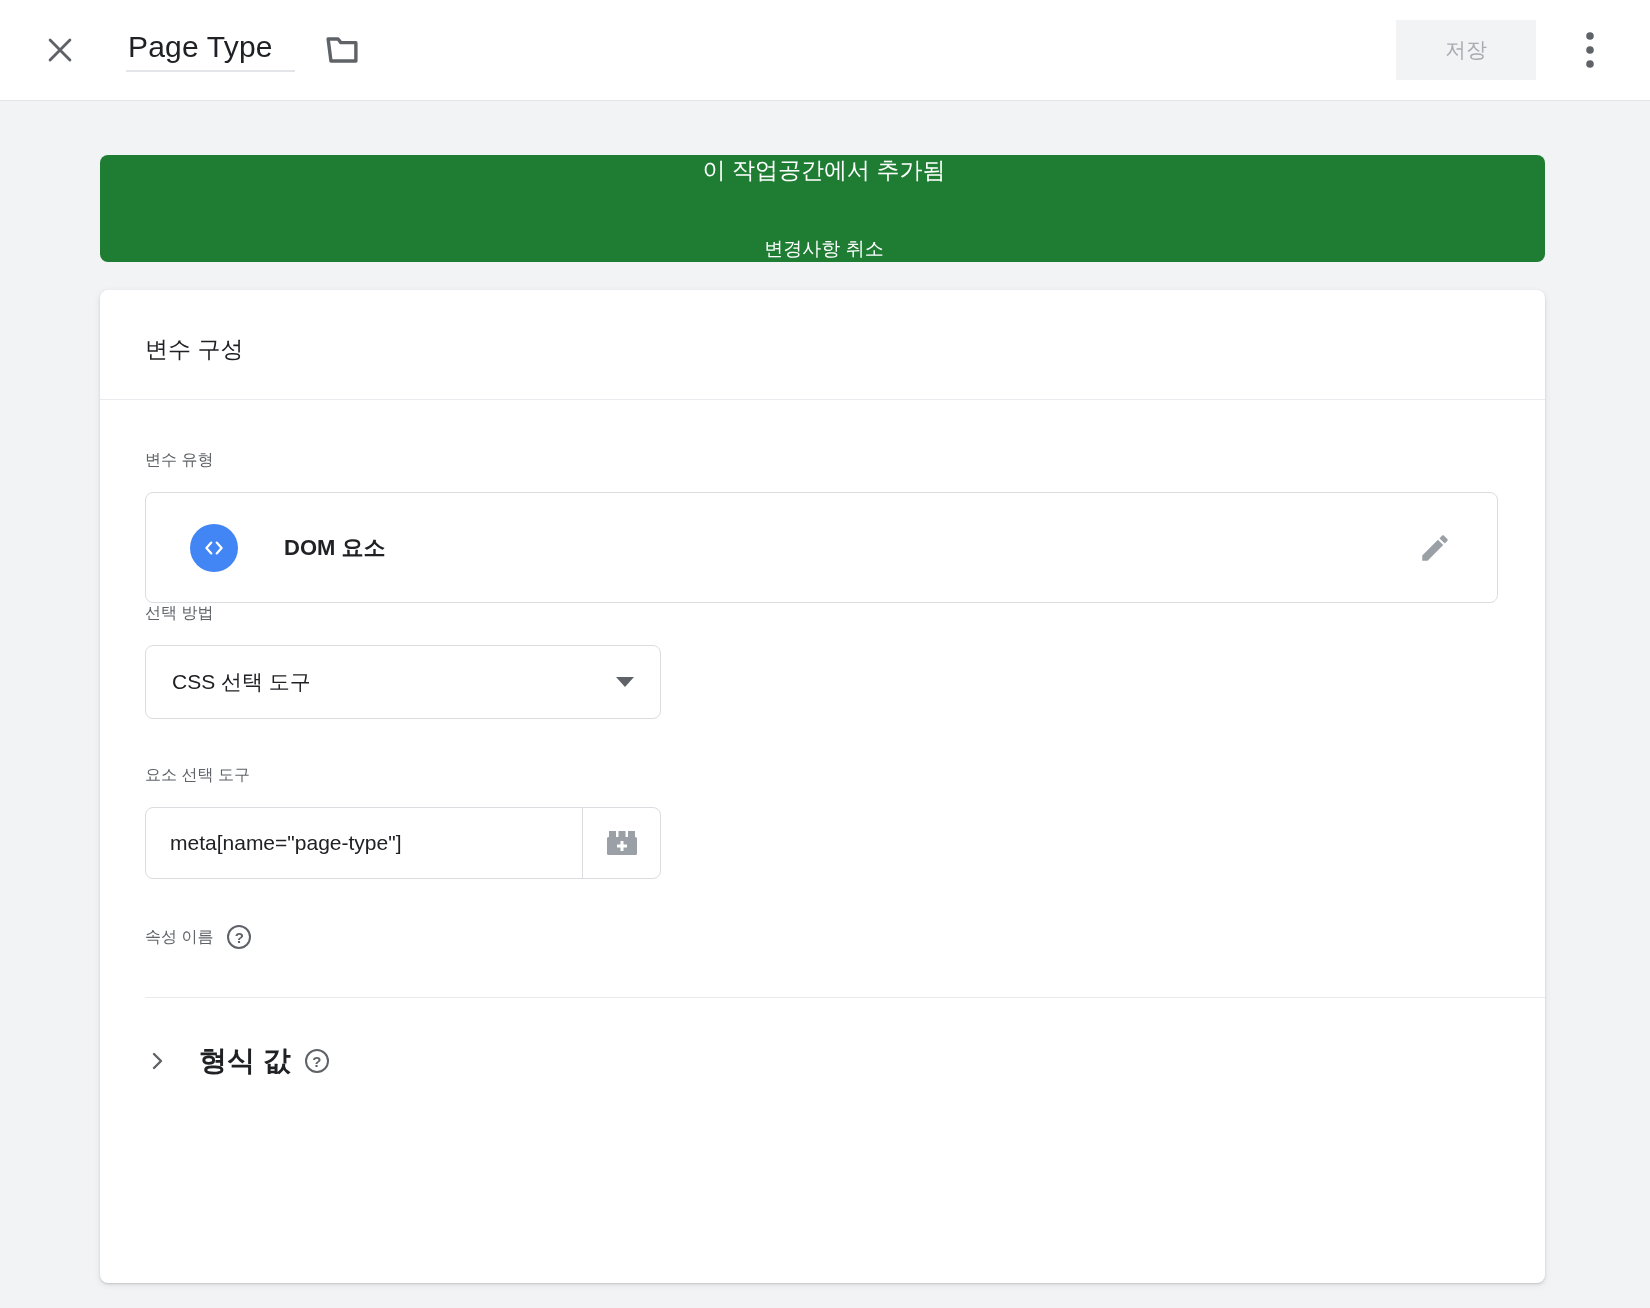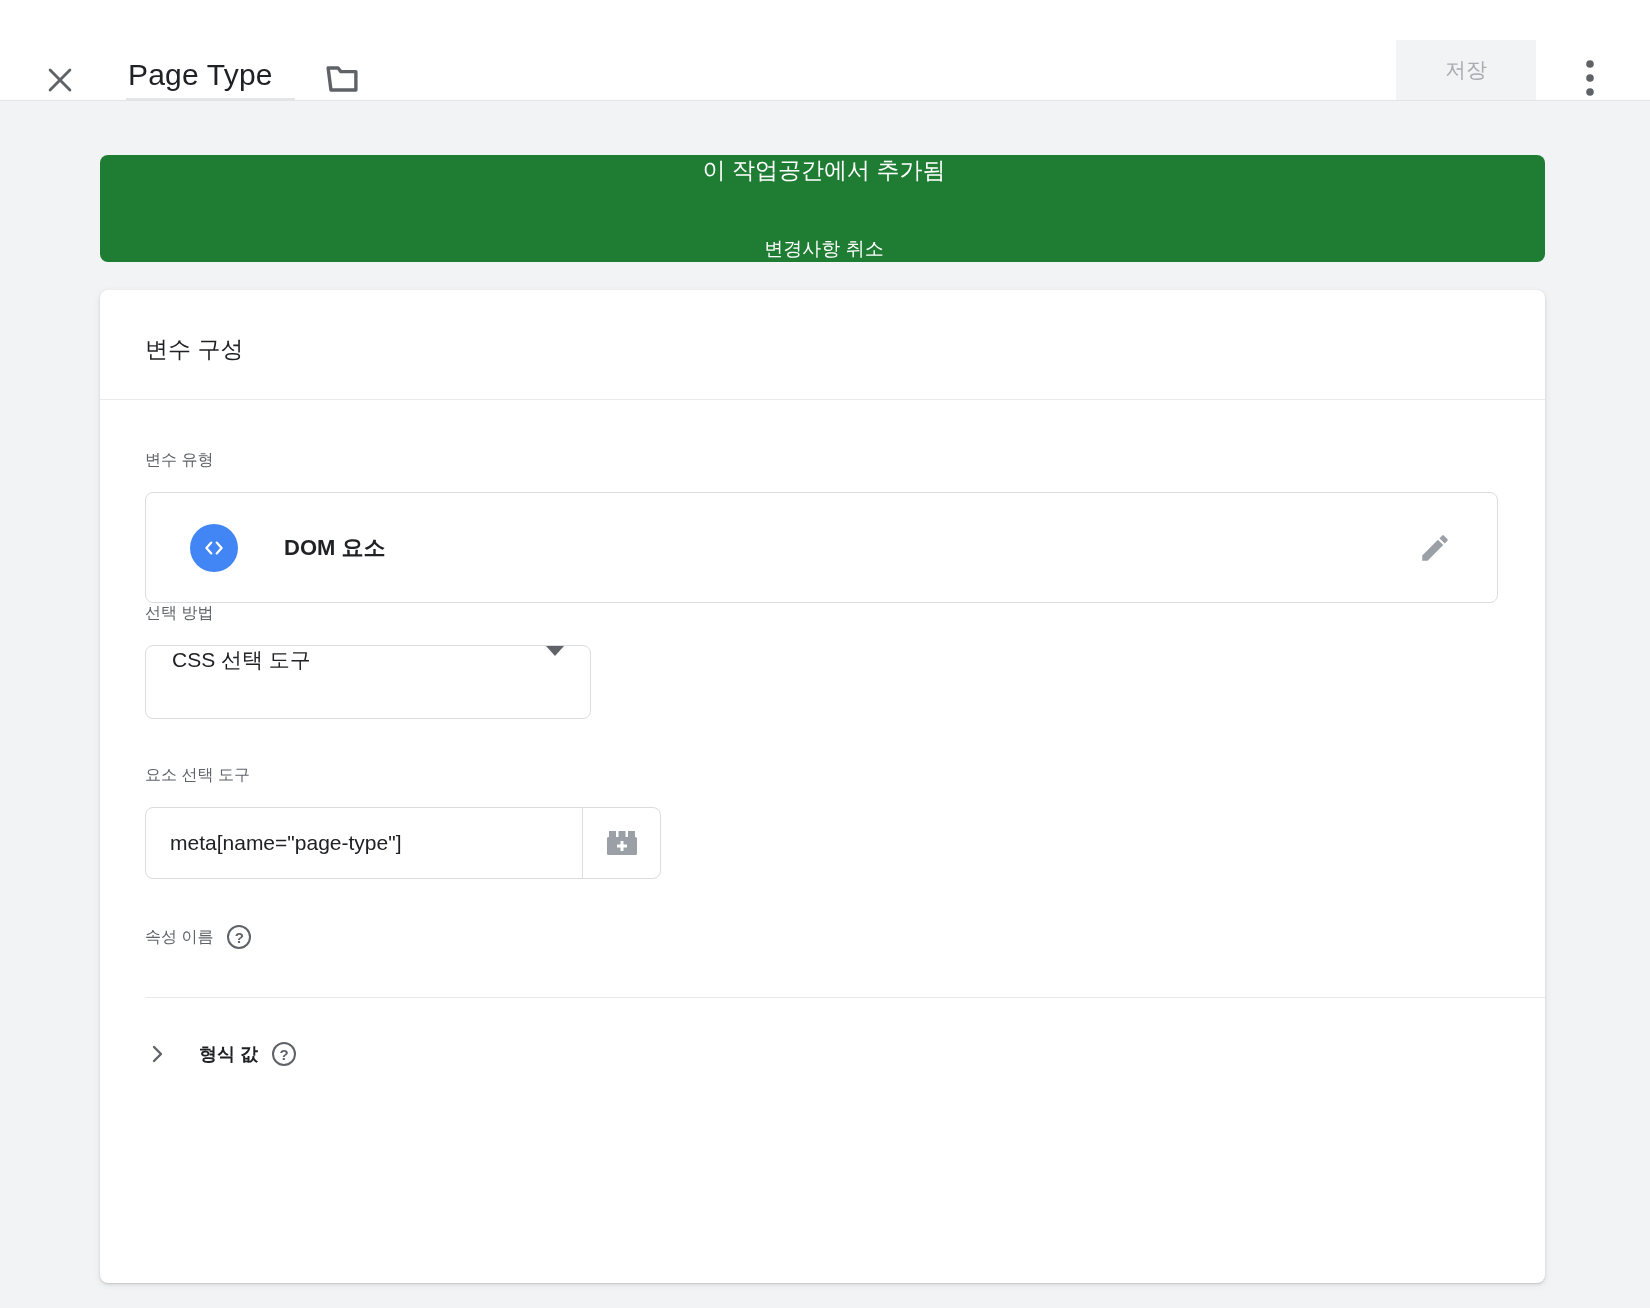--- a/index.html
+++ b/index.html
@@ -8,21 +8,21 @@
     background: #f1f3f4;
     font-family: "Liberation Sans", "DejaVu Sans", sans-serif;
     color: #202124;
   }
 
   
   .header {
     background: #ffffff;
     height: 100px;
     display: flex;
-    align-items: flex-end;
+    align-items: center;
     padding: 0 40px;
     box-shadow: 0 1px 0 rgba(0,0,0,0.06);
   }
   .close-btn {
     width: 40px; height: 40px;
     display: flex; align-items: center; justify-content: center;
     cursor: pointer; background: none; border: none;
   }
   .page-title-wrap {
     margin-left: 46px;
@@ -136,26 +136,26 @@
   }
   .edit-btn {
     margin-left: auto;
     background: none; border: none; cursor: pointer;
     width: 44px; height: 44px;
     display: flex; align-items: center; justify-content: center;
   }
 
   
   .select-box {
-    width: 446px;
+    width: 516px;
     height: 74px;
     border: 1px solid #dadce0;
     border-radius: 8px;
     display: flex;
-    align-items: flex-start;
+    align-items: center;
     padding: 0 26px;
     margin-bottom: 46px;
     cursor: pointer;
     background: #ffffff;
     gap: 29px;
   }
   .select-value { font-size: 21px; color: #202124; }
   .select-arrow {
     margin-left: auto;
     width: 0; height: 0;
@@ -218,21 +218,21 @@
     margin: 48px 0 0 45px;
   }
   .format-row {
     margin: 44px 45px 0 45px;
     display: flex;
     align-items: center;
     cursor: pointer;
   }
   .format-label {
     margin-left: 30px;
-    font-size: 18px;
+    font-size: 28px;
     font-weight: bold;
     color: #202124;
   }
 </style>
 </head>
 <body>
 
 <div class="header">
   <button class="close-btn">
     <svg width="34" height="34" viewBox="0 0 24 24">

